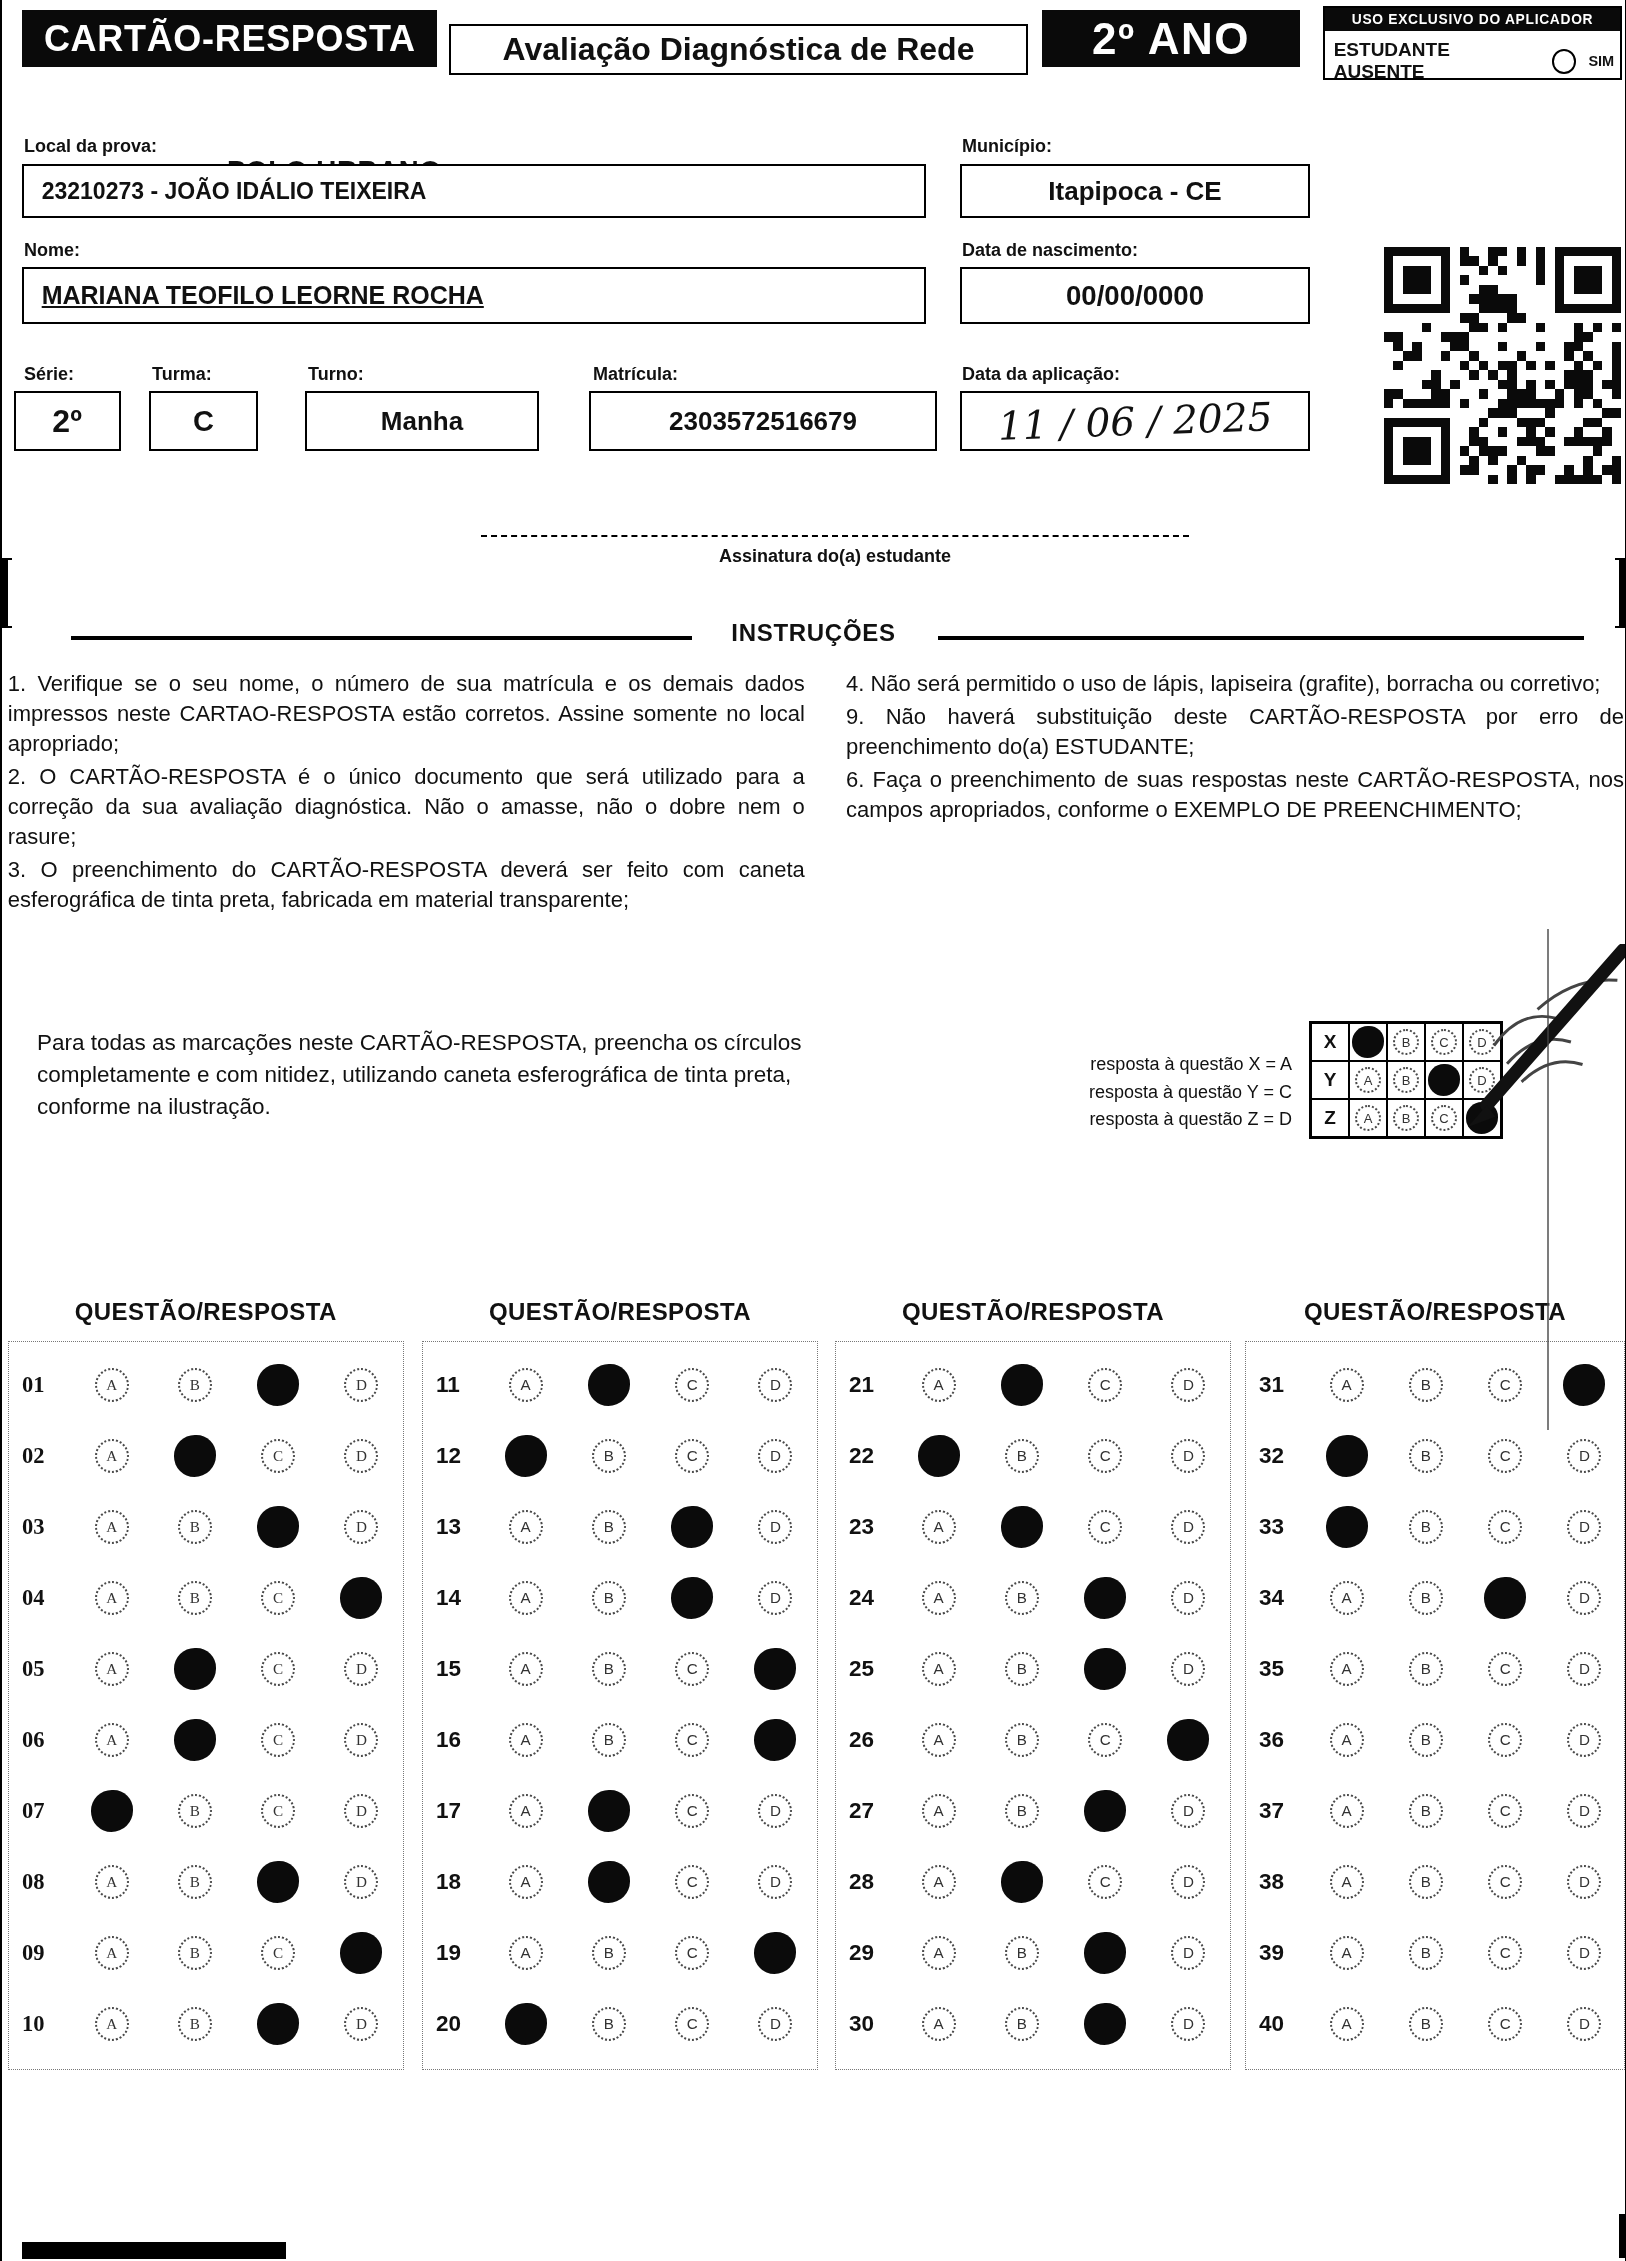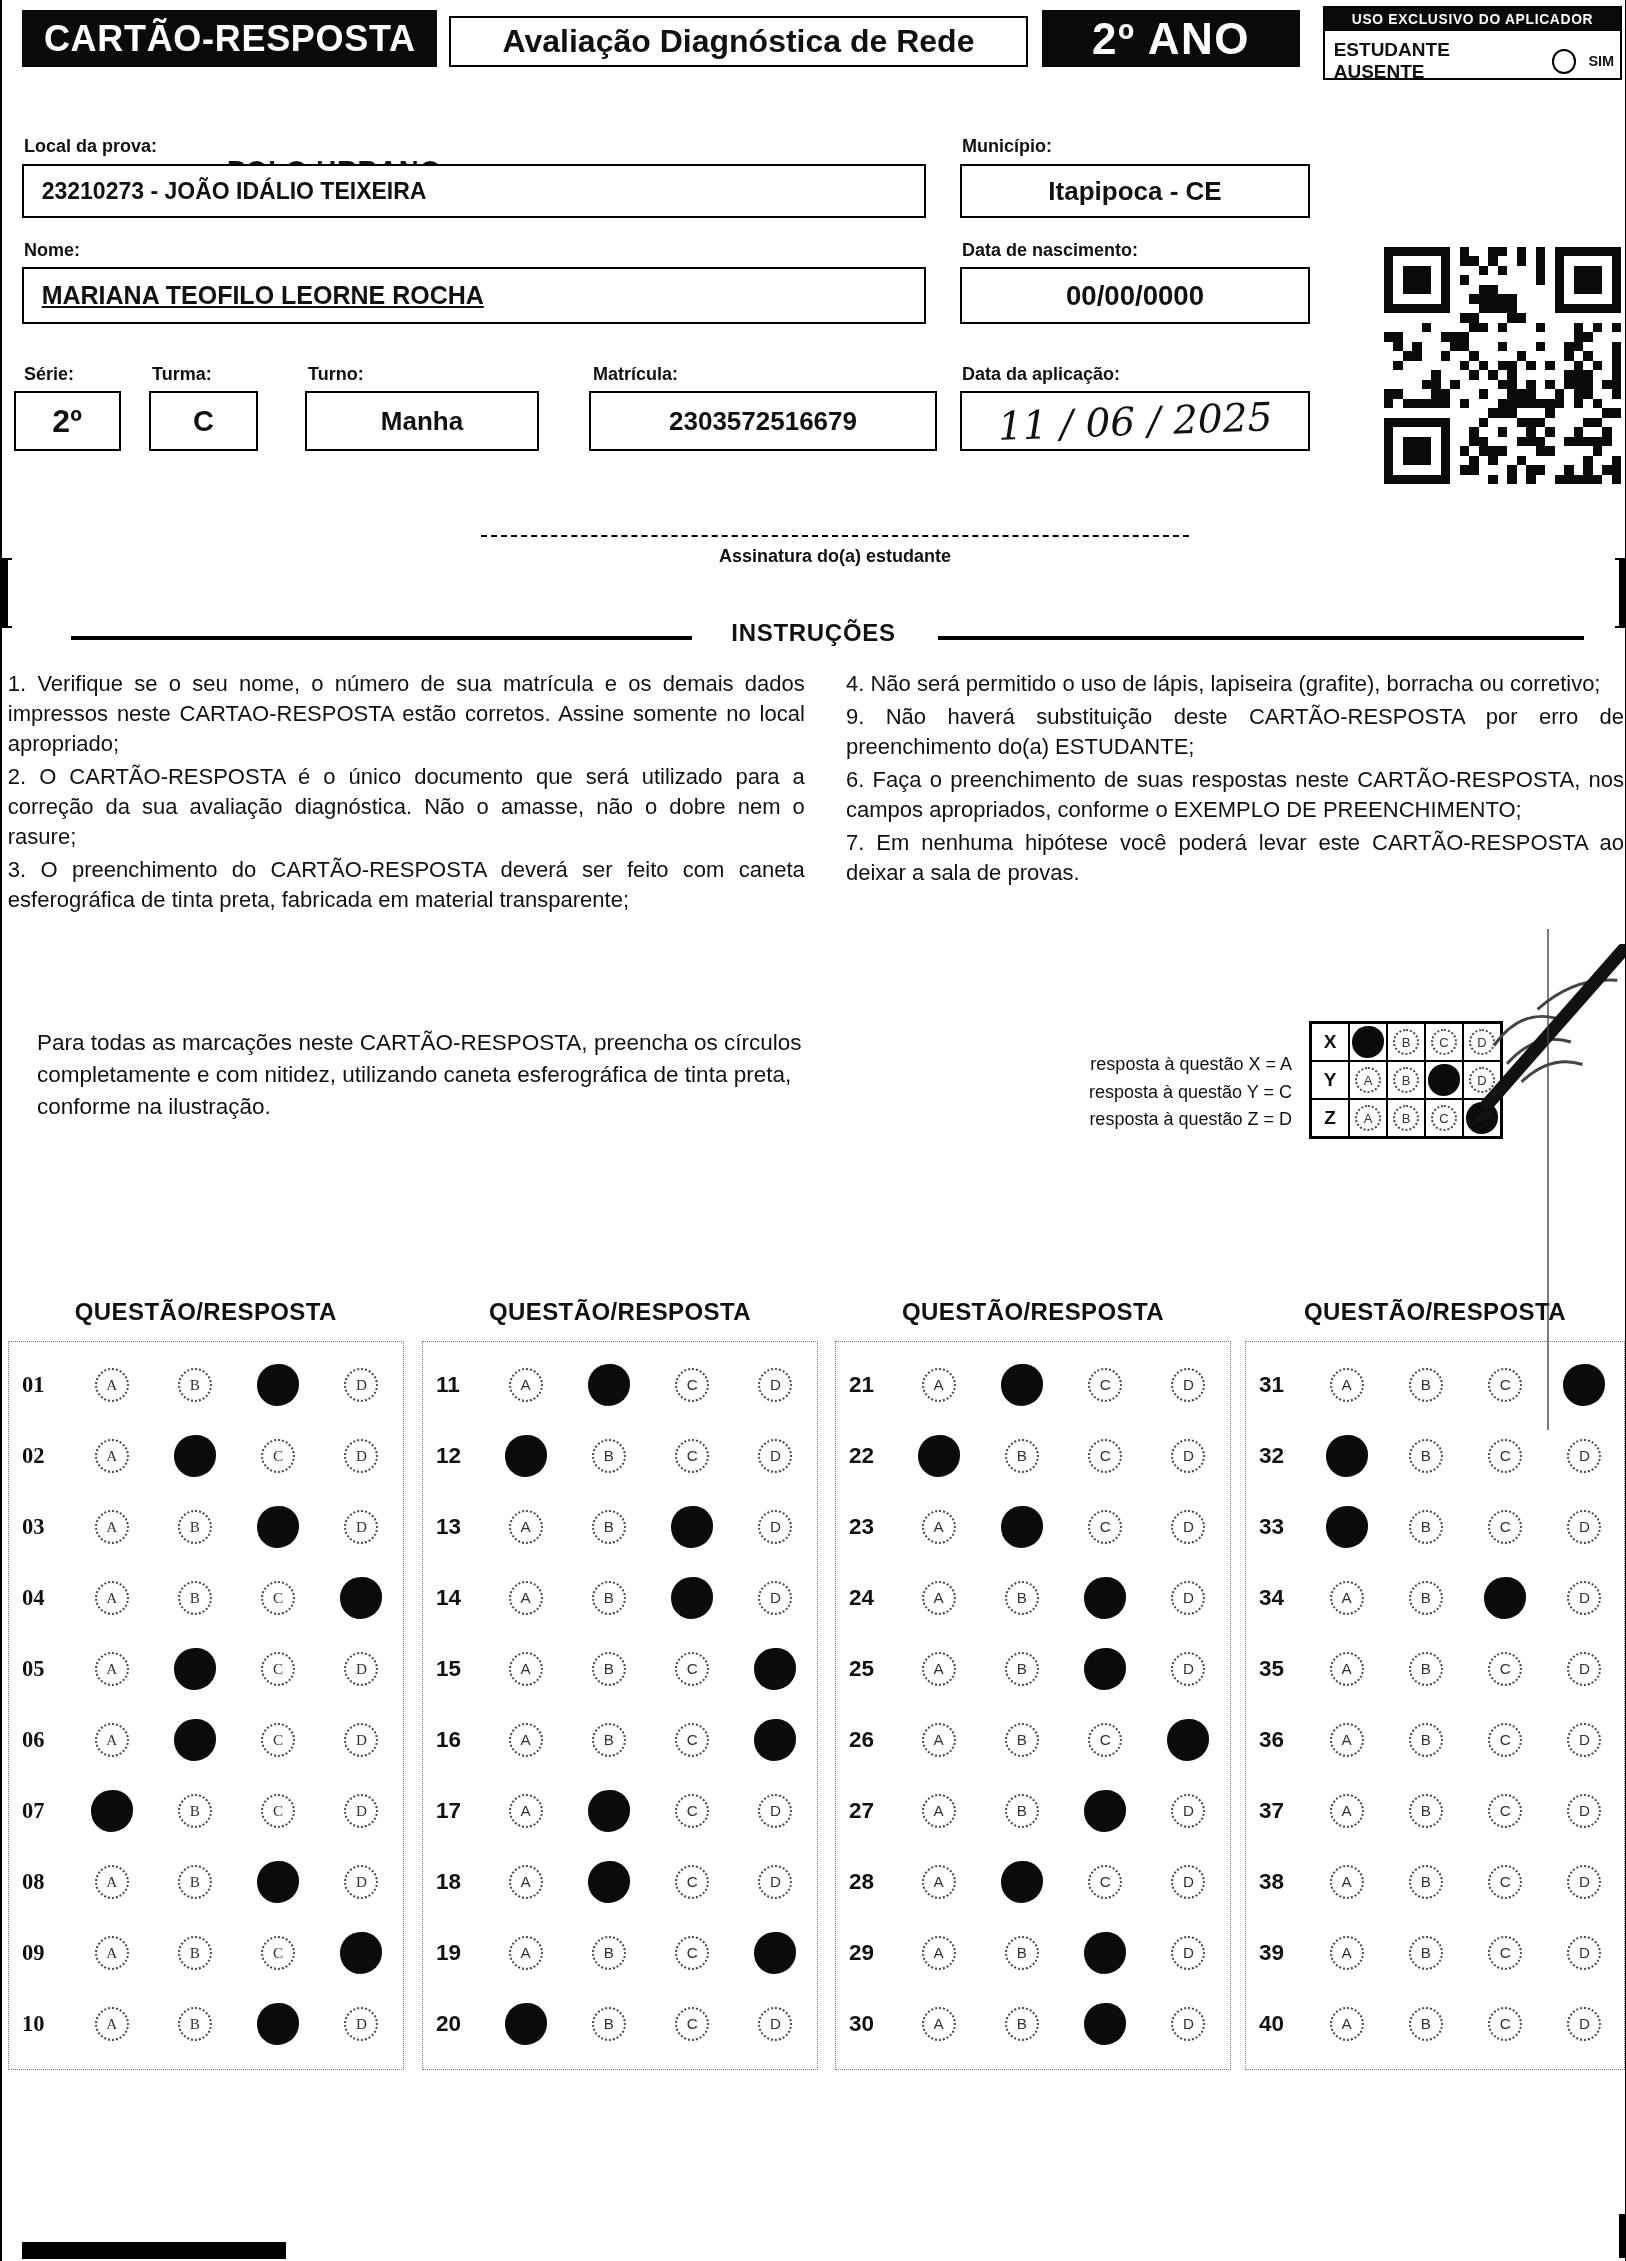--- a/index.html
+++ b/index.html
@@ -4,21 +4,21 @@
 <style>
   html,body{margin:0;padding:0;background:#e8e8e8;}
   .page{
     position:relative; width:1626px; height:2261px; background:#ffffff;
     font-family:"Liberation Sans", sans-serif; color:#111; overflow:hidden;
     border-left:2.2px solid #000; border-right:1.5px solid #000; box-sizing:border-box;
   }
   
   .title-box{position:absolute; left:20.3px; top:10.2px; width:415px; height:57px; background:#0a0a0a;
     color:#fff; display:flex; align-items:center; justify-content:center; font-size:36px; font-weight:bold; letter-spacing:0.7px;}
-  .exam-box{position:absolute; left:447px; top:16px; width:579px; height:51px; border:2.9px solid #000;
+  .exam-box{position:absolute; left:447px; top:24px; width:579px; height:51px; border:2.9px solid #000;
     display:flex; align-items:center; justify-content:center; font-size:32px; font-weight:bold; box-sizing:border-box;}
   .grade-box{position:absolute; left:1040px; top:10.2px; width:258px; height:57px; background:#0a0a0a;
     color:#fff; display:flex; align-items:center; justify-content:center; font-size:44px; font-weight:bold; letter-spacing:1.5px;}
   .applicator-box{position:absolute; left:1321px; top:5.8px; width:299px; height:74px; border:2.2px solid #000; box-sizing:border-box; background:#fff;}
   .applicator-bar{background:#0a0a0a; color:#fff; height:23px; display:flex; align-items:center; justify-content:center;
     font-size:13.8px; font-weight:bold; letter-spacing:0.7px;}
   .absent-row{display:flex; align-items:center; padding:8.7px 5.8px 0 8.7px; font-size:19px; font-weight:bold; gap:12px;}
   .absent-circle{width:25px; height:25px; border:2.2px solid #000; border-radius:50%; display:inline-block; box-sizing:border-box;}
   .absent-sim{font-size:14.5px; font-weight:bold;}
   
@@ -323,21 +323,20 @@
   <div class="instr-line right"></div>
   <div class="instr-col l" id="instr-left">
       <p class="instr-item">1. Verifique se o seu nome, o número de sua matrícula e os demais dados impressos neste CARTAO-RESPOSTA estão corretos. Assine somente no local apropriado;</p>
       <p class="instr-item">2. O CARTÃO-RESPOSTA é o único documento que será utilizado para a correção da sua avaliação diagnóstica. Não o amasse, não o dobre nem o rasure;</p>
       <p class="instr-item">3. O preenchimento do CARTÃO-RESPOSTA deverá ser feito com caneta esferográfica de tinta preta, fabricada em material transparente;</p>
     </div>
   <div class="instr-col r" id="instr-right">
       <p class="instr-item">4. Não será permitido o uso de lápis, lapiseira (grafite), borracha ou corretivo;</p>
       <p class="instr-item">9. Não haverá substituição deste CARTÃO-RESPOSTA por erro de preenchimento do(a) ESTUDANTE;</p>
       <p class="instr-item">6. Faça o preenchimento de suas respostas neste CARTÃO-RESPOSTA, nos campos apropriados, conforme o EXEMPLO DE PREENCHIMENTO;</p>
-      <p class="instr-item">7. Em nenhuma hipótese você poderá levar este CARTÃO-RESPOSTA ao deixar a sala de provas.</p>
     </div>
 
   <div class="fill-text">Para todas as marcações neste CARTÃO-RESPOSTA, preencha os círculos completamente e com nitidez, utilizando caneta esferográfica de tinta preta, conforme na ilustração.</div>
   <div class="legend" id="example-legend">
       <div class="legend-line">resposta à questão X = A</div>
       <div class="legend-line">resposta à questão Y = C</div>
       <div class="legend-line">resposta à questão Z = D</div>
     </div>
   <div class="ex-grid" id="example-grid">
       <div class="ex-row">

